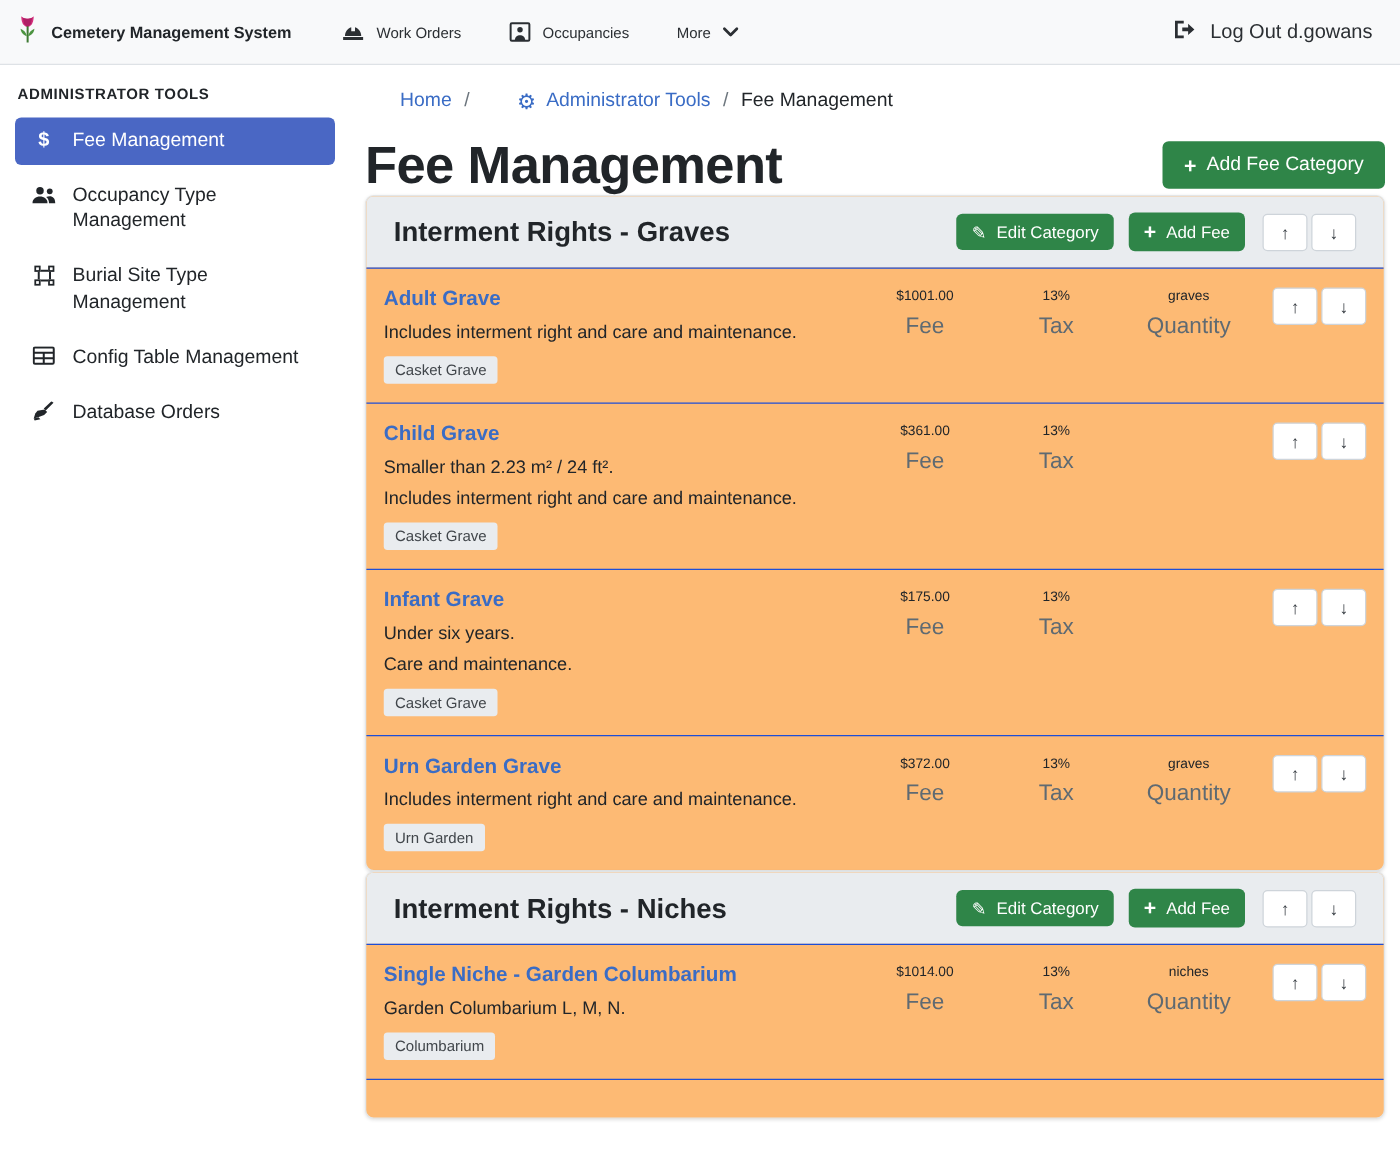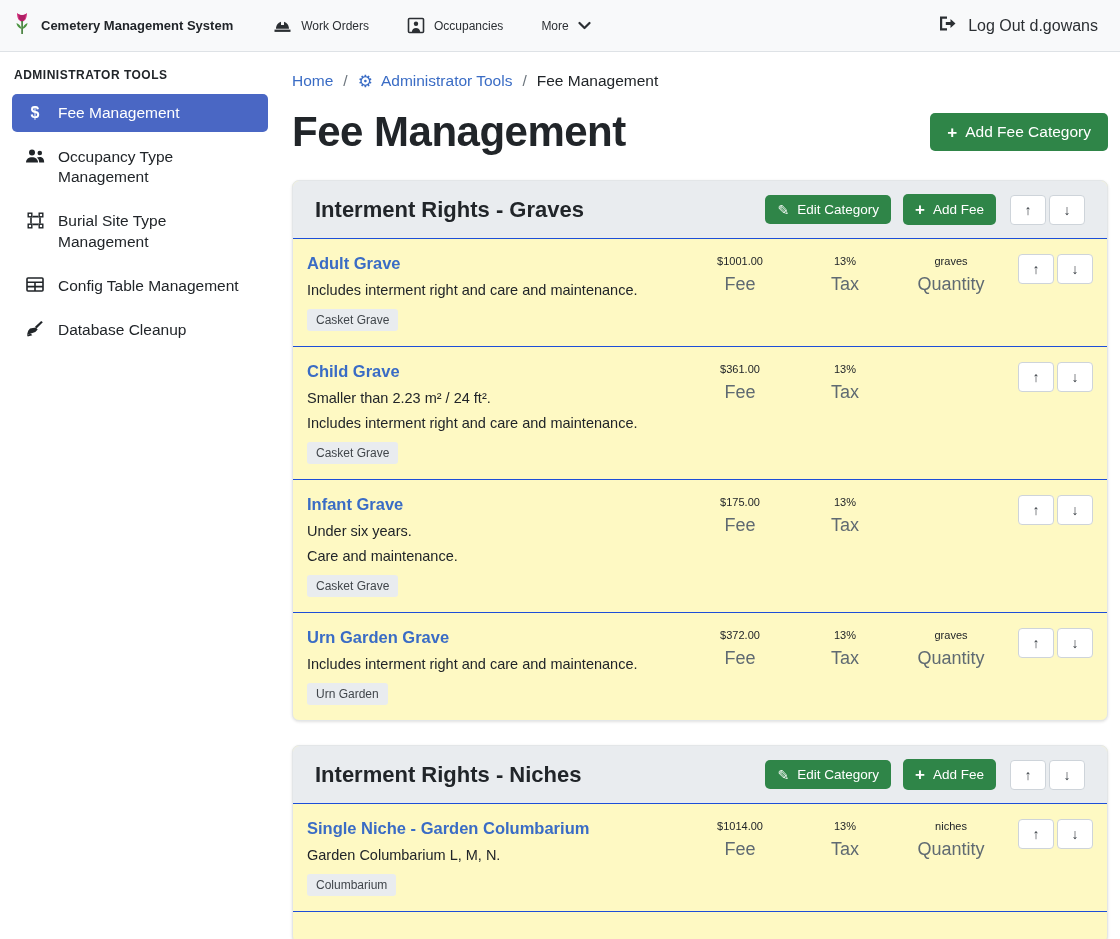--- a/index.html
+++ b/index.html
@@ -34,38 +34,38 @@
     display:flex; align-items:flex-start; gap:13px; padding:9px 13px;
     border-radius:5px; font-size:15.5px; color:#212529; cursor:pointer;
     margin-bottom:6px; line-height:1.3;
   }
   .side-item .s-icon { width:20px; flex:0 0 20px; display:flex; justify-content:center; margin-top:1px; }
   .side-item.active { background:#4a67c4; color:#ffffff; }
   .dollar-glyph { font-weight:bold; font-size:16px; line-height:1.1; }
   
   .main { flex:1; padding:14px 12px 0 12px; overflow:hidden; }
   .breadcrumb { display:flex; align-items:center; gap:10px; font-size:15.5px; padding:6px 0 4px 0; }
-  .crumb-link { color:#3a6cc5; text-decoration:none; cursor:pointer; display:flex; align-items:center; gap:8px; }
+  .crumb-link { color:#3a6cc5; text-decoration:none; cursor:pointer; display:flex; align-items:center; gap:8px;margin-left:28px; }
   .crumb-sep { color:#6c757d; }
   .crumb-current { color:#212529; }
   .gear-glyph { font-size:17px; color:#3a6cc5; line-height:1; }
   .page-head { display:flex; align-items:center; justify-content:space-between; margin-top:14px; }
   .page-title { font-size:42px; font-weight:600; color:#212529; letter-spacing:-.5px; }
   .btn-green {
     background:#2f8548; color:#fff; border:none; border-radius:5px;
     display:inline-flex; align-items:center; gap:8px; cursor:pointer;
     font-family:"Liberation Sans", sans-serif;
   }
   .btn-lg { font-size:15.5px; padding:10px 17px; }
   .btn-sm { font-size:13.5px; padding:7px 12px; }
   .plus-glyph { font-weight:bold; font-size:17px; line-height:1; }
   .pencil-glyph { font-size:14px; line-height:1; }
   
   .card {
-    margin-top:24px; background:#fef9c3; border:1px solid #e3e6e8; border-radius:7px;
+    background:#fdba74; border:1px solid #e3e6e8; border-radius:7px;
     box-shadow:0 1px 3px rgba(0,0,0,.12); overflow:hidden;
   }
   .card-header {
     background:#e9ecef; display:flex; align-items:center; padding:13px 22px;
   }
   .card-title { flex:1; font-size:22px; font-weight:bold; color:#212529; }
   .card-header .btn-green { margin-left:12px; }
   .arrow-group { display:flex; gap:3px; margin-left:14px; }
   .btn-arrow {
     width:36px; height:30px; background:#fff; border:1px solid #ced4da; border-radius:4px;
@@ -196,21 +196,21 @@
     </div>
 
     <div class="side-item">
       <span class="s-icon">
         <svg width="18" height="16" viewBox="0 0 18 16" fill="#212529">
           <path d="M16.8 1.2L10.6 7.4l-1.6-1.6L15.2 0z"></path>
           <path d="M9.8 6.6l1.9 1.9-2.4 2.4L5 12.5l-4 1.2 1.2-4 1.8-2.2z"></path>
           <path d="M1 13.7l3.8-.9 1.5 1.5-4.6 1.1z" fill="#212529"></path>
         </svg>
       </span>
-      <span>Database Cleanup</span>
+      <span>Database Orders</span>
     </div>
   </div>
 
   <div class="main">
 
     <div class="breadcrumb">
       <a class="crumb-link">Home</a>
       <span class="crumb-sep">/</span>
       <a class="crumb-link">
         <span class="gear-glyph">⚙</span>

